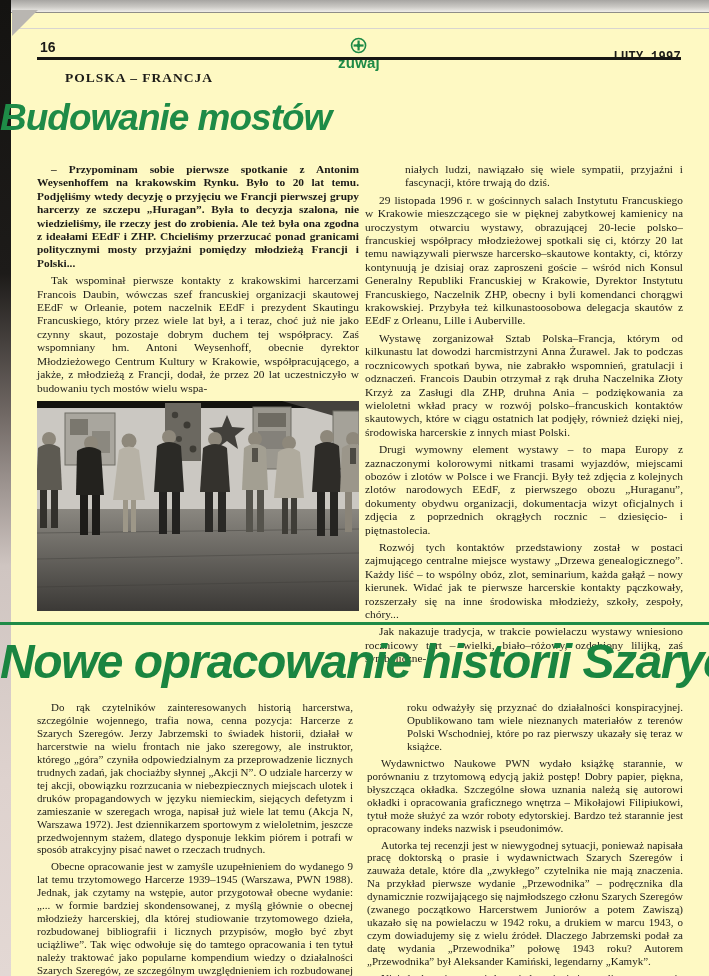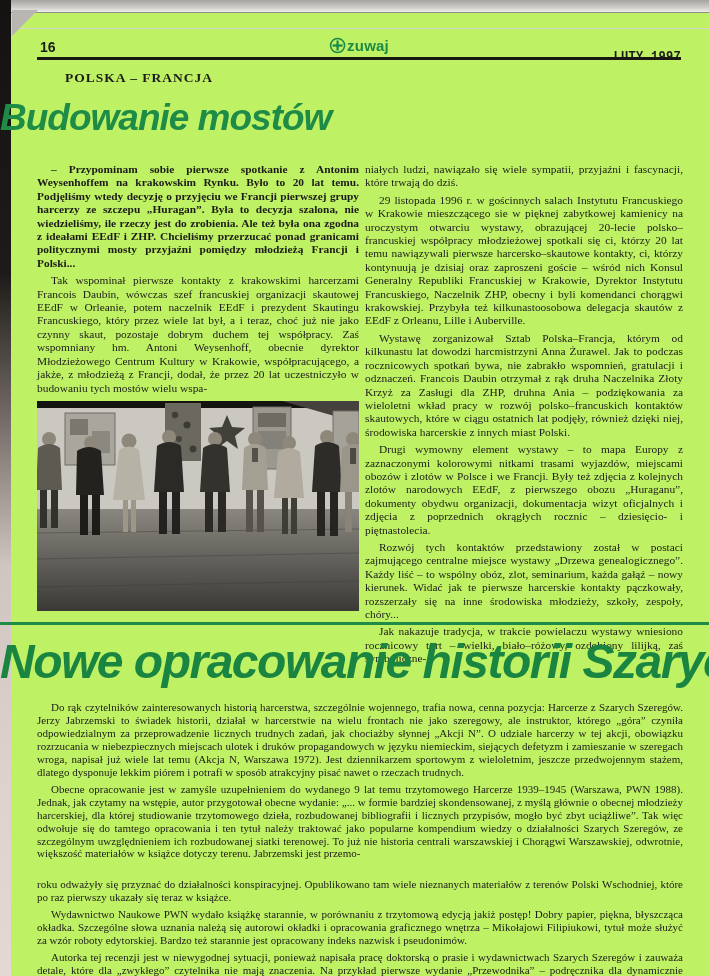--- a/index.html
+++ b/index.html
@@ -1,53 +1,53 @@
 <!DOCTYPE html>
 <html><head>
 <meta charset="utf-8">
 <style>
   html,body{margin:0;padding:0;background:#7d7b78;}
-  .viewport{position:relative;width:709px;height:976px;overflow:hidden;background:#bef264;
+  .viewport{position:relative;width:709px;height:976px;overflow:hidden;background:#fef9c3;
             font-family:"Liberation Serif", serif;color:#1c1b18;}
   
   .scan-top{position:absolute;left:0;top:0;width:709px;height:12px;
             background:linear-gradient(180deg,#a7a5a2 0%,#c9c7c3 55%,#efede9 100%);
             border-bottom:1px solid #8f8d89;}
   .scan-left{position:absolute;left:0;top:0;width:11px;height:976px;
              background:linear-gradient(180deg,#141311 0%,#1d1b19 28%,#6e6662 42%,#cfc5c1 58%,#ded2ce 80%,#e3d8d4 100%);}
   .page-fold{position:absolute;left:12px;top:10px;width:0;height:0;
              border-top:26px solid #b9b6b1;border-right:26px solid transparent;}
   .paper-edge{position:absolute;left:12px;top:28px;width:697px;height:1px;background:#d8d5d0;}
   
   .header{position:absolute;left:37px;top:38px;width:644px;height:18px;
           font-family:"Liberation Sans",sans-serif;font-weight:bold;font-size:14px;}
   .page-num{position:absolute;left:3px;top:1px;}
   .issue{position:absolute;right:0;top:12px;font-size:12px;letter-spacing:.3px;font-family:Liberation Mono, monospace;}
   .logo{position:absolute;left:50%;transform:translateX(-50%);top:-1px;color:#1d8a46;
-        display:flex;align-items:center;font-size:15px;font-weight:bold;}
+        display:flex;align-items:center;font-size:15px;font-weight:bold;flex-direction:column;}
   .logo svg{display:block;margin-right:1px;}
   .logo-text{letter-spacing:.2px;}
   .header-rule{position:absolute;left:37px;top:57px;width:644px;height:3px;background:#181714;}
   
   .kicker{position:absolute;left:40px;top:70px;font-weight:bold;font-size:13.5px;letter-spacing:1px;margin-left:25px;}
   .title1{position:absolute;left:0;top:97px;width:709px;text-align:left;color:#1e8b47;
           font-family:"Liberation Sans",sans-serif;font-style:italic;font-weight:bold;font-size:37px;
           letter-spacing:-1px;}
   .divider{position:absolute;left:0;top:622px;width:709px;height:3px;background:#1e8b47;}
   .title2{position:absolute;left:0;top:634px;width:709px;text-align:center;color:#1a8540;
           font-family:"Liberation Sans",sans-serif;font-style:italic;font-weight:bold;font-size:48px;
           letter-spacing:-1.5px;white-space:nowrap;}
   
   .cols1{position:absolute;left:37px;top:163px;width:646px;display:flex;gap:6px;}
-  .cols2{position:absolute;left:37px;top:701px;width:646px;display:flex;gap:14px;height:275px;overflow:hidden;flex-direction:column;}
+  .cols2{position:absolute;left:37px;top:701px;width:646px;display:flex;gap:14px;height:275px;overflow:hidden;}
   .col{flex:1 1 0;}
   .cols1 p{margin:0 0 4px;font-size:11.4px;line-height:13.4px;text-align:justify;text-indent:14px;}
   .cols2 p{margin:0 0 4px;font-size:11px;line-height:12.95px;text-align:justify;text-indent:14px;}
   p.lead{font-weight:bold;}
-  p.cont{text-indent:0;}
+  p.cont{text-indent:0;margin-left:40px;}
   
   .photo{margin-top:6px;width:322px;height:210px;background:#c9c6c0;}
   .photo svg{display:block;}
 </style>
 </head>
 <body>
 
 <div class="viewport">
 
   <div class="scan-top"></div>

